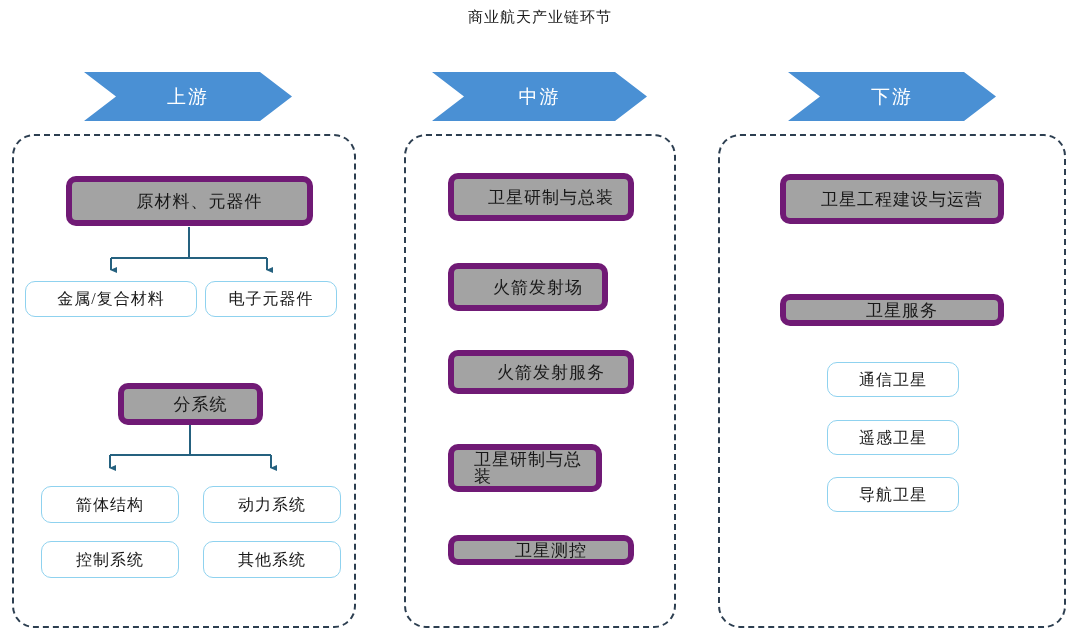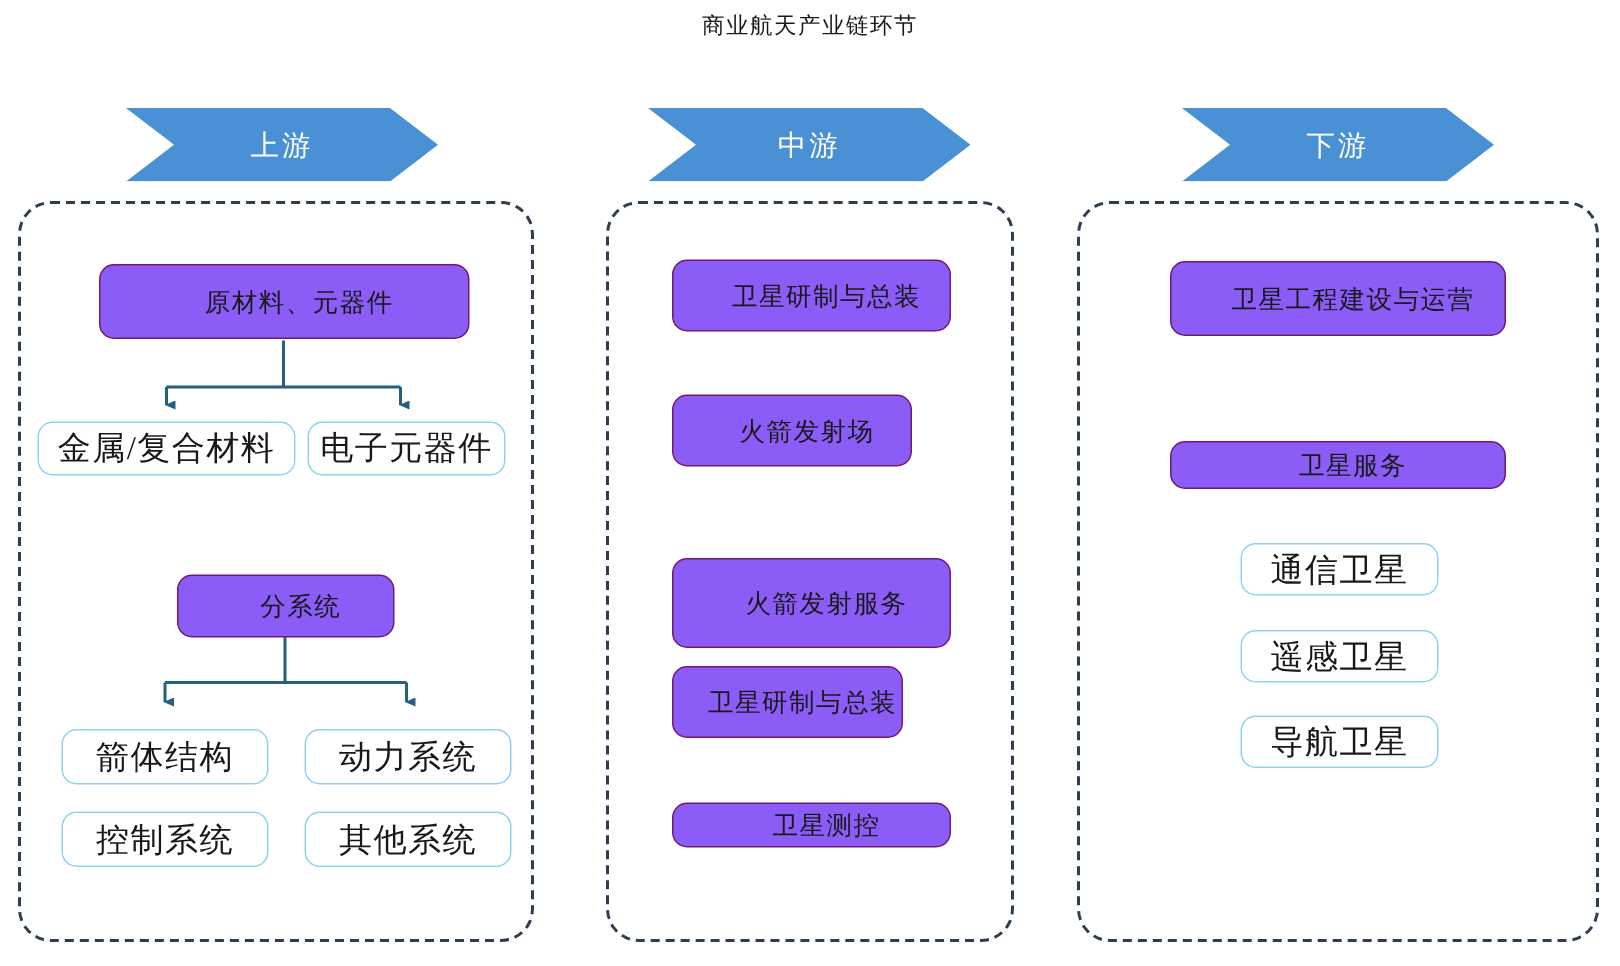--- a/index.html
+++ b/index.html
@@ -64,29 +64,29 @@
     display: flex;
     align-items: center;
     justify-content: center;
     font-size: 17px;
     color: #181818;
     border-radius: 10px;
     letter-spacing: 1px;
     line-height: 1;
   }
   .node.filled {
-    background: #8b5cf6;
-    border: 1px solid #701a75;
+    background: #a3a3a3;
+    border: 6px solid #701a75;
     padding-left: 20px;
   }
   .node.hollow {
     background: #ffffff;
     border: 1px solid #8FD2EF;
   }
-  .node.small { font-size: 22px; }
+  .node.small { font-size: 16px; }
 
   
   .connectors {
     position: absolute;
     left: 0;
     top: 0;
     width: 1080px;
     height: 644px;
     pointer-events: none;
   }
@@ -133,21 +133,21 @@
 
 <div class="node filled" style="left:118px; top:383px; width:145px; height:42px;">分系统</div>
 
 <div class="node hollow small" style="left:41px; top:486px; width:138px; height:37px;">箭体结构</div>
 <div class="node hollow small" style="left:203px; top:486px; width:138px; height:37px;">动力系统</div>
 <div class="node hollow small" style="left:41px; top:541px; width:138px; height:37px;">控制系统</div>
 <div class="node hollow small" style="left:203px; top:541px; width:138px; height:37px;">其他系统</div>
 
 <div class="node filled" style="left:448px; top:173px; width:186px; height:48px;">卫星研制与总装</div>
 <div class="node filled" style="left:448px; top:263px; width:160px; height:48px;">火箭发射场</div>
-<div class="node filled" style="left:448px; top:372px; width:186px; height:60px;">火箭发射服务</div>
+<div class="node filled" style="left:448px; top:350px; width:186px; height:44px;">火箭发射服务</div>
 <div class="node filled" style="left:448px; top:444px; width:154px; height:48px;">卫星研制与总装</div>
 <div class="node filled" style="left:448px; top:535px; width:186px; height:30px;">卫星测控</div>
 
 <div class="node filled" style="left:780px; top:174px; width:224px; height:50px;">卫星工程建设与运营</div>
 <div class="node filled" style="left:780px; top:294px; width:224px; height:32px;">卫星服务</div>
 
 <div class="node hollow small" style="left:827px; top:362px; width:132px; height:35px;">通信卫星</div>
 <div class="node hollow small" style="left:827px; top:420px; width:132px; height:35px;">遥感卫星</div>
 <div class="node hollow small" style="left:827px; top:477px; width:132px; height:35px;">导航卫星</div>
 

